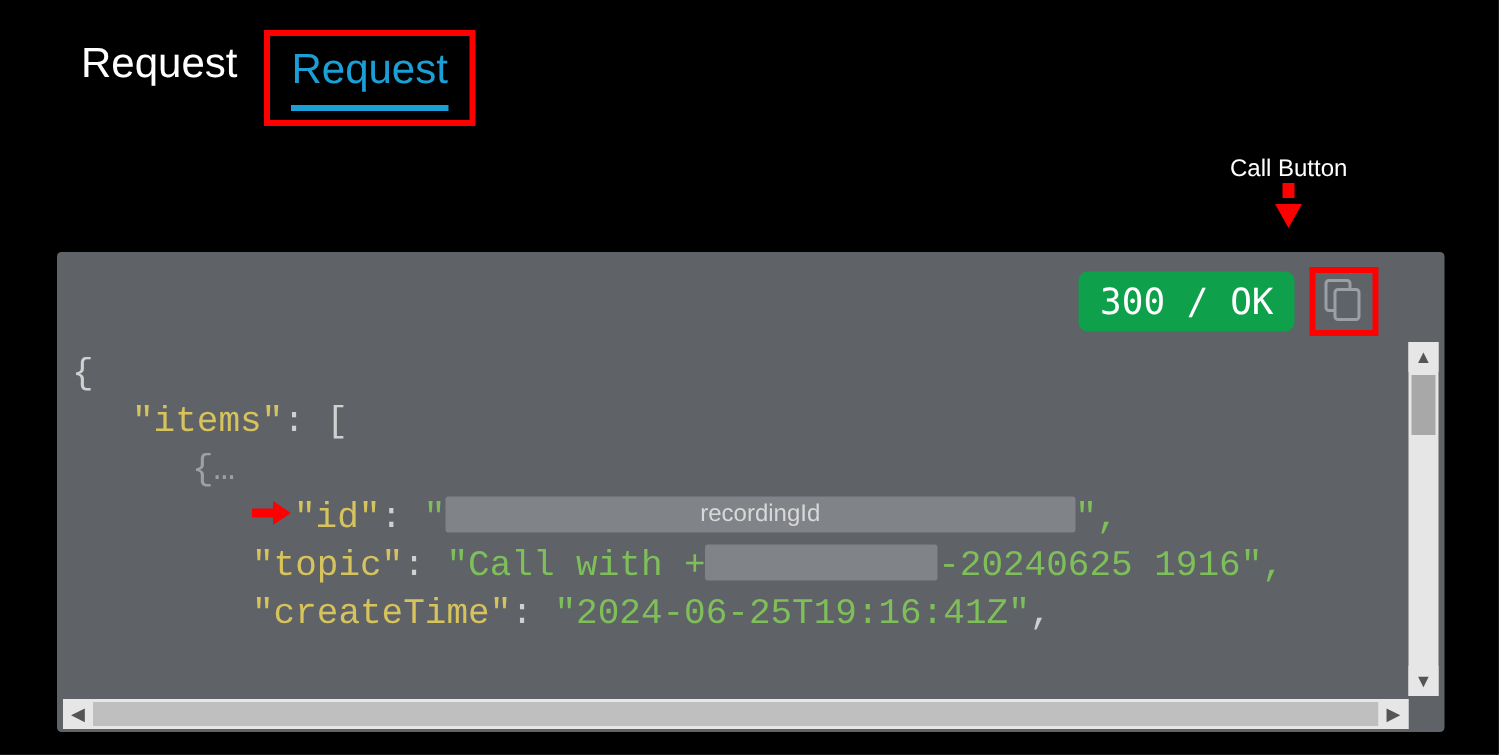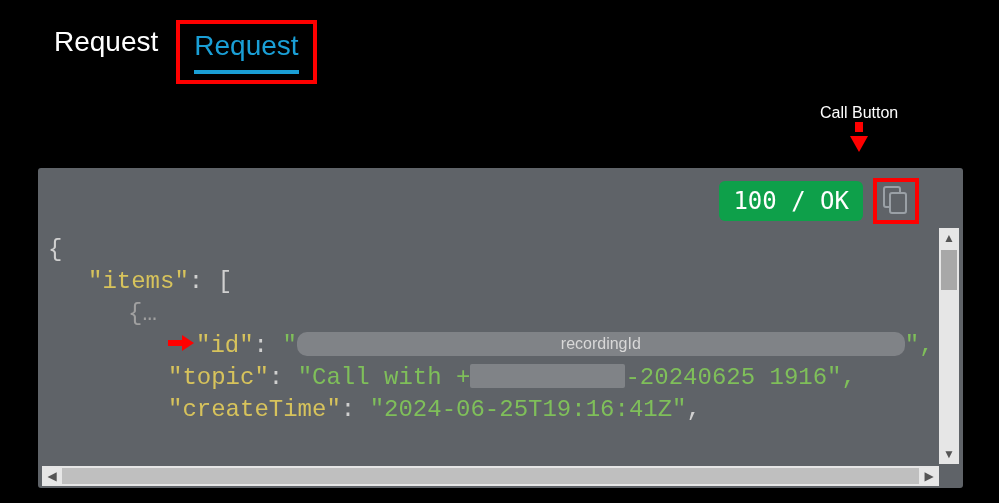--- a/index.html
+++ b/index.html
@@ -121,21 +121,21 @@
   .tok-punc { color: #d0d0d0; }
   .tok-punc-dim { color: #a0a0a0; }
 
   .redact {
     display: inline-block;
     background: #808387;
     height: 24px;
     vertical-align: -4px;
     border-radius: 2px;
   }
-  .redact.id { width: 608px; position: relative; border-radius: 10px; }
+  .redact.id { width: 420px; position: relative; }
   .redact.id .lbl {
     position: absolute;
     left: 50%; top: 50%;
     transform: translate(-50%, -50%);
     color: #d8d8d8;
     font-size: 16px;
     font-family: "Segoe UI", Arial, sans-serif;
   }
   .redact.phone { width: 155px; }
 
@@ -212,21 +212,21 @@
 
 <div class="copy-label-wrap">
   <div>Call Button</div>
   <div class="arrow-stem"></div>
   <div class="arrow-down"></div>
 </div>
 
 <div class="panel">
 
   <div class="status-row">
-    <div class="status-badge">100 / OK</div>
+    <div class="status-badge">300 / OK</div>
     <div class="copy-box">
       <div class="copy-icon">
         <div class="back"></div>
         <div class="front"></div>
       </div>
     </div>
   </div>
 
   <div class="code-area"><span class="line"><span class="tok-punc">{</span></span><span class="line ind1"><span class="tok-key">"items"</span><span class="tok-punc">: [</span></span><span class="line ind2"><span class="tok-punc-dim">{…</span></span><span class="line ind3"><span class="arrow-right"><span class="stem"></span><span class="head"></span></span><span class="tok-key">"id"</span><span class="tok-punc">: </span><span class="tok-str">"</span><span class="redact id"><span class="lbl">recordingId</span></span><span class="tok-str">",</span></span><span class="line ind3"><span class="tok-key">"topic"</span><span class="tok-punc">: </span><span class="tok-str">"Call with +</span><span class="redact phone"></span><span class="tok-str">-20240625 1916",</span></span><span class="line ind3"><span class="tok-key">"createTime"</span><span class="tok-punc">: </span><span class="tok-str">"2024-06-25T19:16:41Z"</span><span class="tok-punc">,</span></span></div>
 

